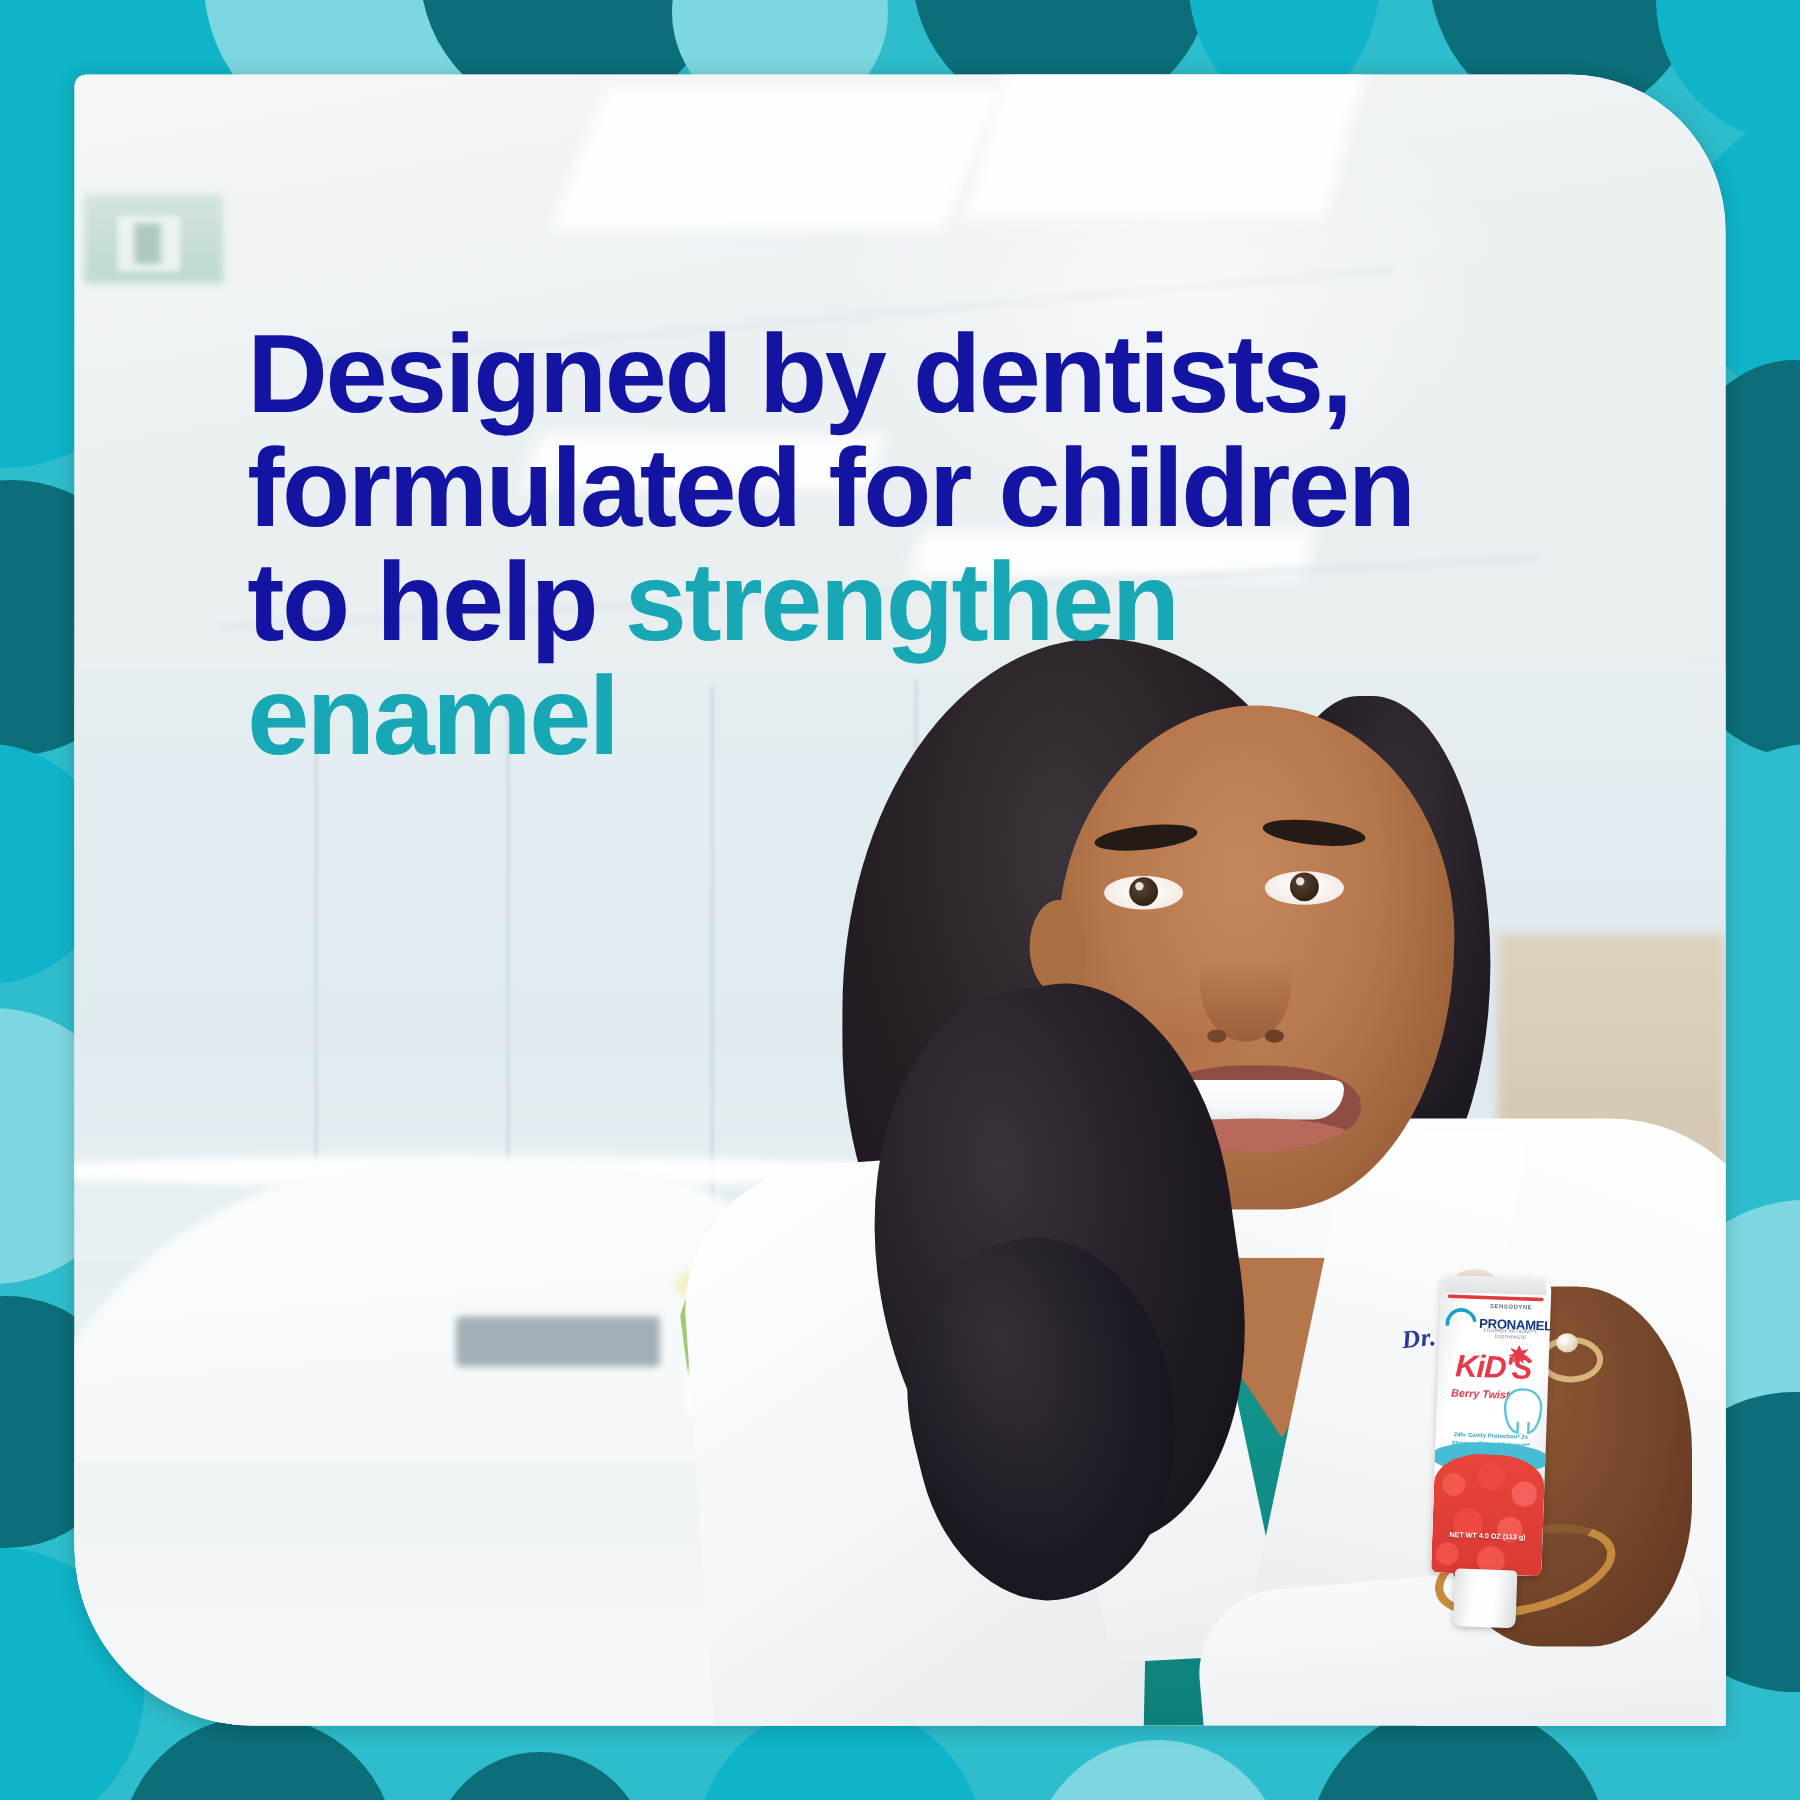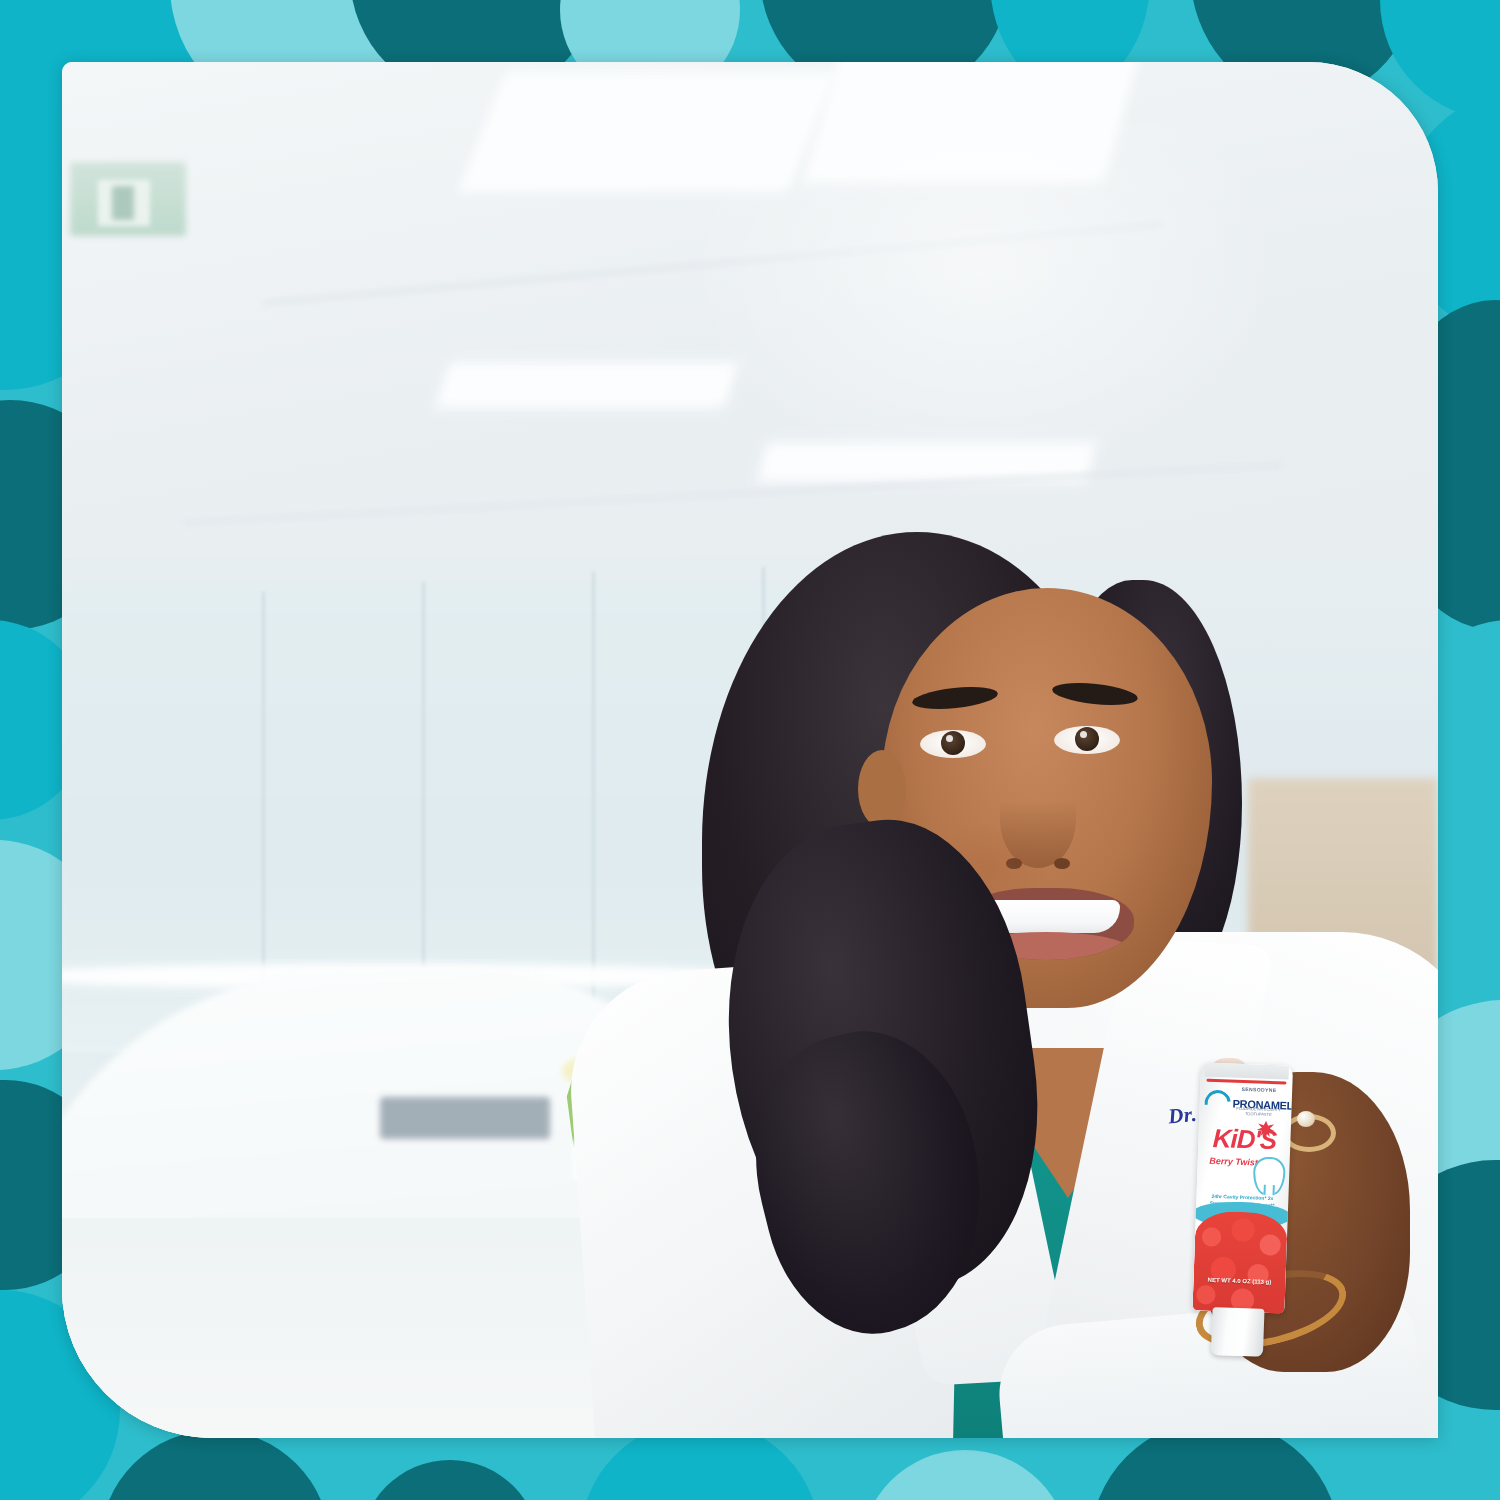--- a/index.html
+++ b/index.html
@@ -508,15 +508,21 @@
 
         <div class="claims">24hr Cavity Protection* 2x Stronger Enamel Defense**</div>
 
         <div class="berry-top-arc"></div>
         <div class="berry-band"></div>
         <div class="netwt">NET WT 4.0 OZ (113 g)</div>
       </div>
       <div class="tube-cap"></div>
     </div>
 
+    <h1 id="headline">
+      <span class="hl-line">Designed by dentists,</span>
+      <span class="hl-line">formulated for children</span>
+      <span class="hl-line"><span>to help </span><span class="teal">strengthen</span></span>
+      <span class="hl-line teal">enamel</span>
+    </h1>
 
   </div>
 </div>
 
 </body></html>

